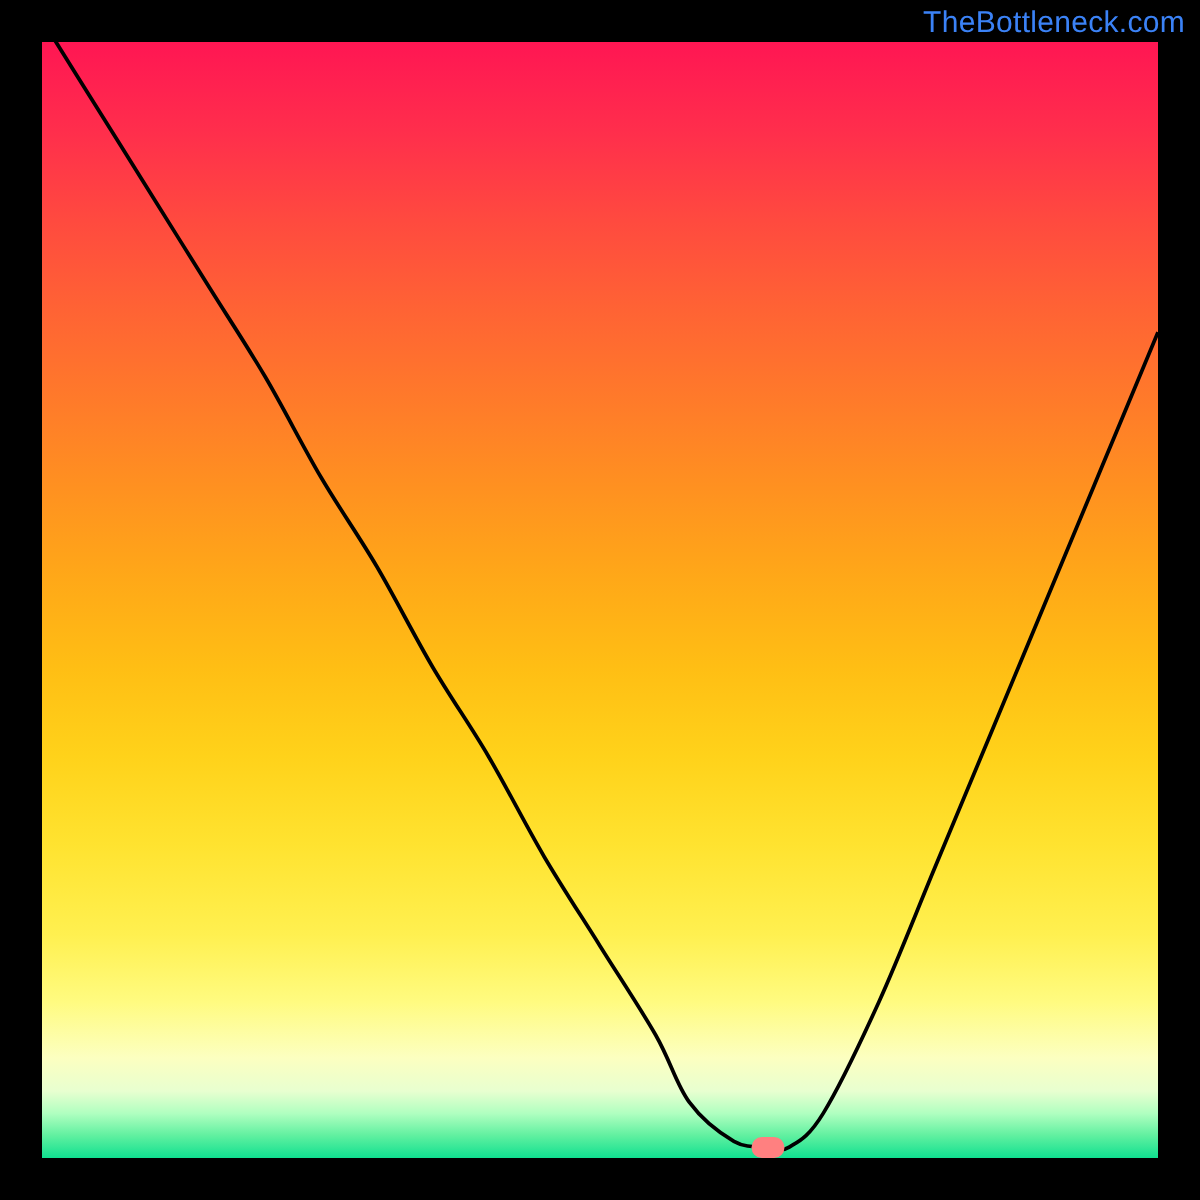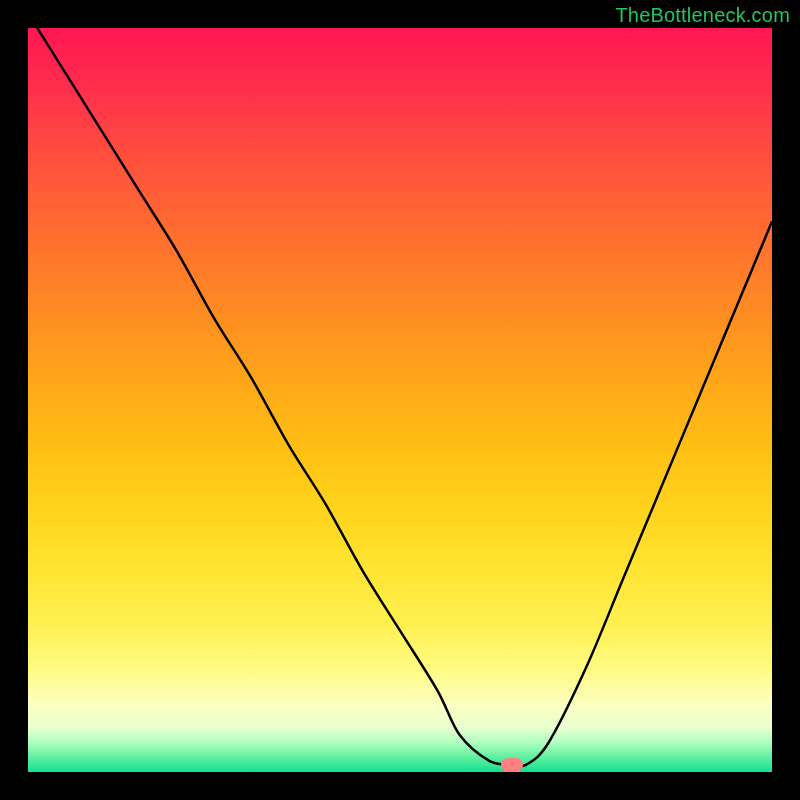--- a/index.html
+++ b/index.html
@@ -63,21 +63,21 @@
     position: absolute;
     width: 22px;
     height: 14px;
     background: #ff8080;
     border-radius: 7px;
   }
   .watermark {
     position: absolute;
     top: 4px;
     right: 10px;
-    color: #22c55e;
+    color: #3b82f6;
     font-size: 20px;
     font-weight: normal;
     letter-spacing: 0.2px;
   }
 </style>
 </head>
 <body>
 
 <div class="chart-container">
   <div class="watermark">TheBottleneck.com</div>

